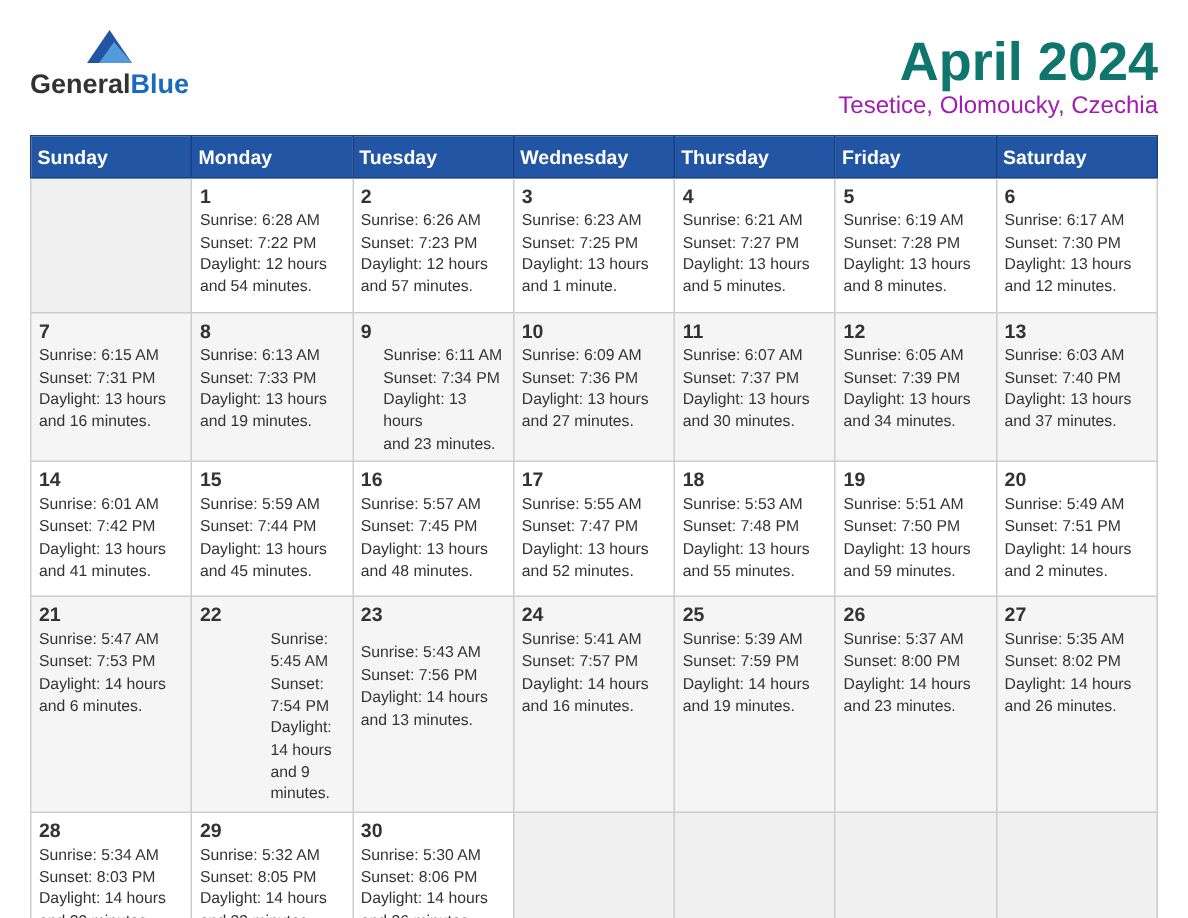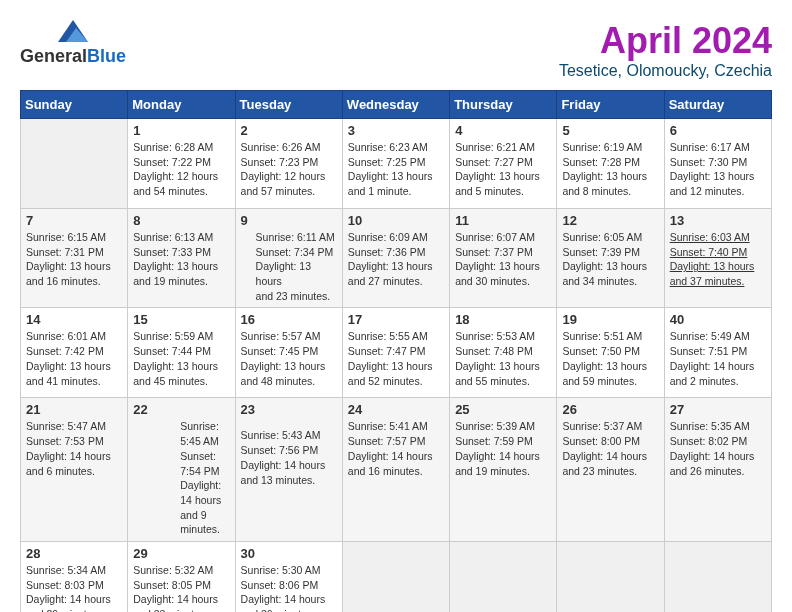--- a/index.html
+++ b/index.html
@@ -35,25 +35,25 @@
     .logo-icon {
       width: 30px;
       height: 22px;
     }
     .title-block {
       text-align: right;
     }
     .month-year {
       font-size: 36px;
       font-weight: bold;
-      color: #a21caf;
+      color: #0f766e;
     }
     .location {
       font-size: 16px;
-      color: #0c4a6e;
+      color: #a21caf;
       margin-left: 40px;
     }
     table {
       width: 100%;
       border-collapse: collapse;
       table-layout: fixed;
     }
     thead tr th {
       background-color: #2255a4;
       color: #fff;
@@ -209,21 +209,21 @@
         </td>
         <td>
           <span class="day-number">12</span>
           <div class="day-info" style="white-space: pre-line;">Sunrise: 6:05 AM
 Sunset: 7:39 PM
 Daylight: 13 hours
 and 34 minutes.</div>
         </td>
         <td>
           <span class="day-number">13</span>
-          <div class="day-info" style="white-space: pre-line; text-decoration: underline;">Sunrise: 6:03 AM
+          <div class="day-info" style="white-space: pre-line;">Sunrise: 6:03 AM
 Sunset: 7:40 PM
 Daylight: 13 hours
 and 37 minutes.</div>
         </td>
       </tr>
       <tr>
         <td>
           <span class="day-number">14</span>
           <div class="day-info" style="white-space: pre-line;">Sunrise: 6:01 AM
 Sunset: 7:42 PM
@@ -259,21 +259,21 @@
 and 55 minutes.</div>
         </td>
         <td>
           <span class="day-number">19</span>
           <div class="day-info" style="white-space: pre-line;">Sunrise: 5:51 AM
 Sunset: 7:50 PM
 Daylight: 13 hours
 and 59 minutes.</div>
         </td>
         <td>
-          <span class="day-number">40</span>
+          <span class="day-number">20</span>
           <div class="day-info" style="white-space: pre-line;">Sunrise: 5:49 AM
 Sunset: 7:51 PM
 Daylight: 14 hours
 and 2 minutes.</div>
         </td>
       </tr>
       <tr>
         <td>
           <span class="day-number">21</span>
           <div class="day-info" style="white-space: pre-line;">Sunrise: 5:47 AM

